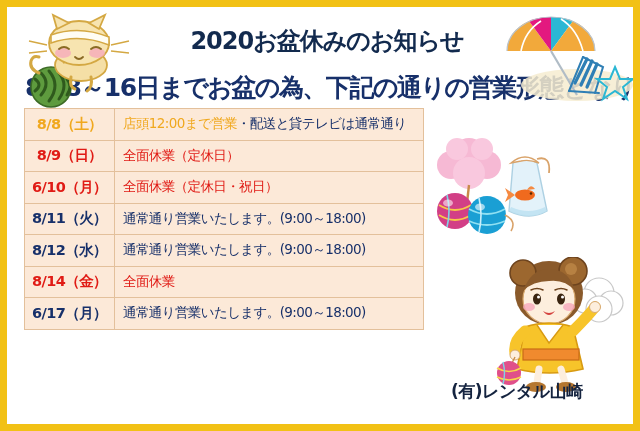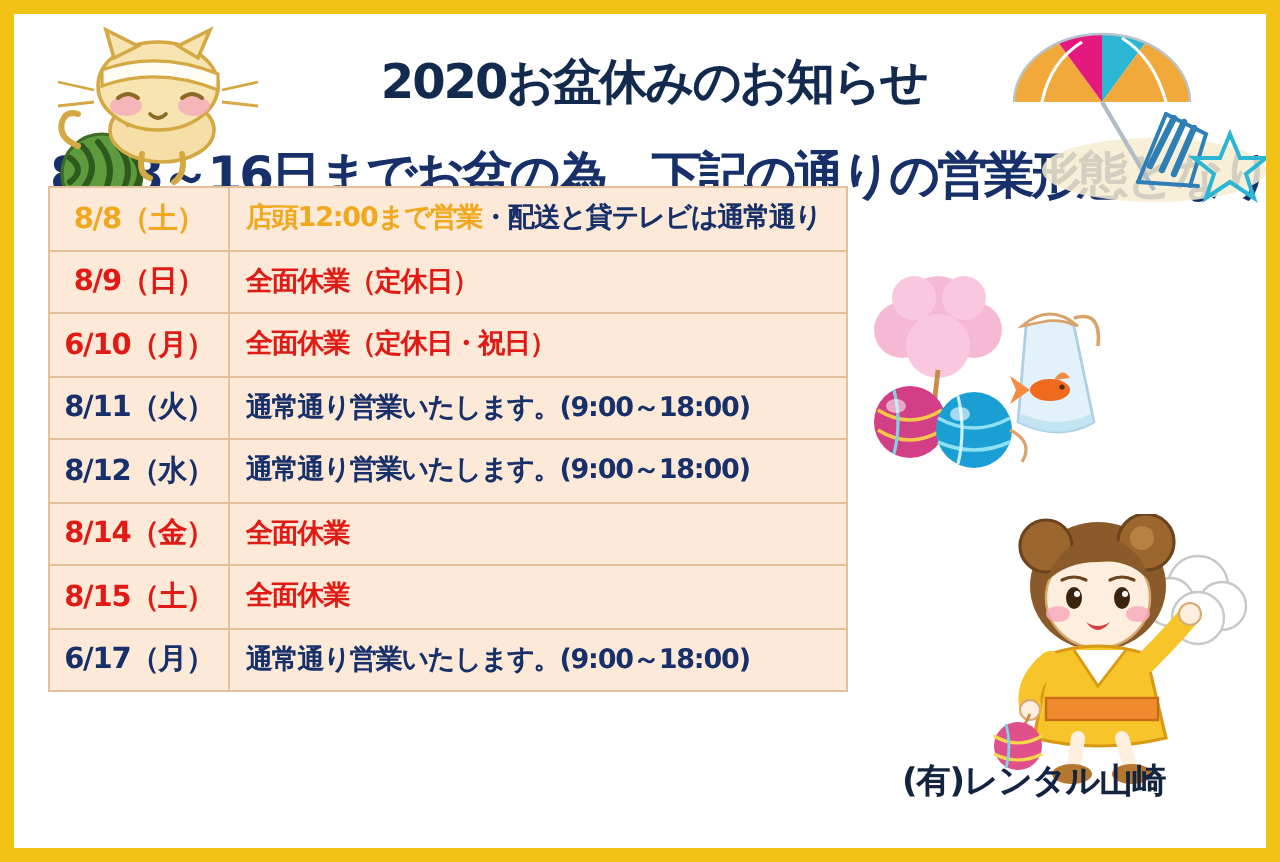--- a/index.html
+++ b/index.html
@@ -77,21 +77,21 @@
   .deco svg { display: block; }
   .deco-cat      { left: 14px;  top: 4px;  width: 120px; height: 98px; }
   .deco-parasol  { left: 492px; top: 4px;  width: 142px; height: 92px; }
   .deco-festival { left: 418px; top: 122px; width: 180px; height: 118px; }
   .deco-girl     { left: 480px; top: 250px; width: 150px; height: 138px; }
 
   
   .schedule {
     position: absolute;
     left: 17px;
-    top: 86px;
+    top: 101px;
     width: 381px;
     border-collapse: collapse;
     table-layout: fixed;
     background: #0369a1;
   }
   .schedule tr { height: 31.5px; }
   .schedule td {
     border: 1px solid #e3c09b;
     background: #fce9d8;
     padding: 0 4px;
@@ -103,21 +103,21 @@
     width: 81px;
     text-align: center;
     font-size: 14.5px;
     font-weight: bold;
     letter-spacing: -0.6px;
   }
   td.note-cell {
     width: 296px;
     text-align: left;
     font-size: 13.5px;
-    font-weight: bold;
+    font-weight: normal;
     letter-spacing: -0.6px;
     padding-left: 8px;
   }
   .c-orange { color: #f0a81e; }
   .c-red    { color: #e01b15; }
   .c-navy   { color: #17306a; }
 
   
   .contact {
     position: absolute;
@@ -326,24 +326,20 @@
       </tr>
       <tr>
         <td class="date-cell c-navy">8/12（水）</td>
         <td class="note-cell c-navy">通常通り営業いたします。(9:00～18:00)</td>
       </tr>
       <tr>
         <td class="date-cell c-red">8/14（金）</td>
         <td class="note-cell c-red">全面休業</td>
       </tr>
       <tr>
-        <td class="date-cell c-red">8/15（土）</td>
-        <td class="note-cell c-red">全面休業</td>
-      </tr>
-      <tr>
         <td class="date-cell c-navy">6/17（月）</td>
         <td class="note-cell c-navy">通常通り営業いたします。(9:00～18:00)</td>
       </tr>
     </tbody>
   </table>
 
   <div class="contact">
     <div class="company-name">(有)レンタル山崎</div>
   </div>
 </div>

